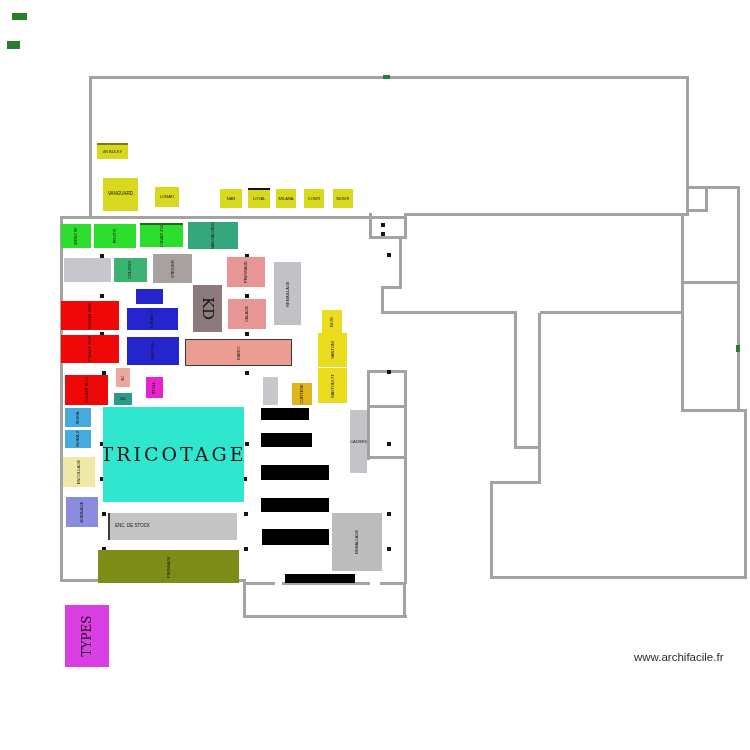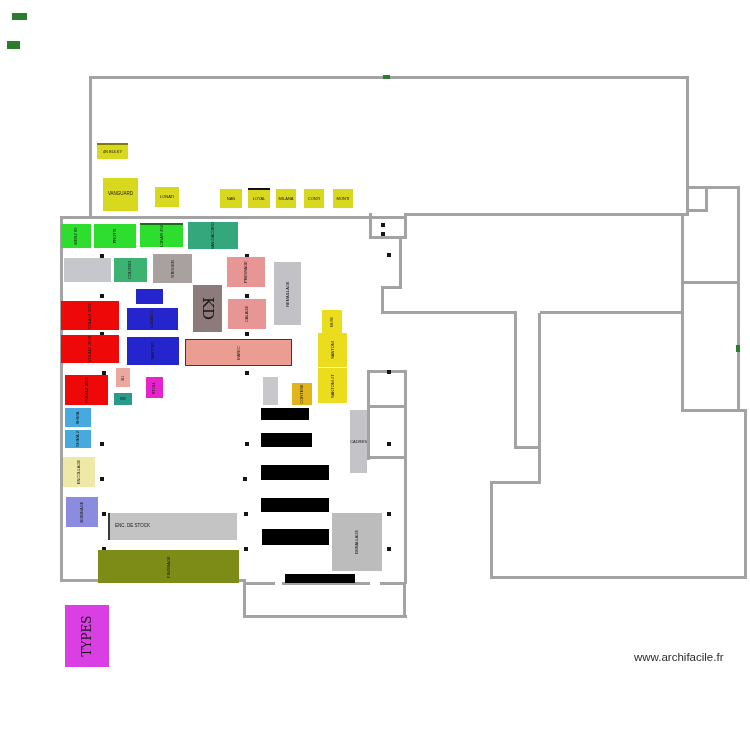--- a/index.html
+++ b/index.html
@@ -207,20 +207,23 @@
     </div>
     <div class="box rotneg" style="left: 65px; top: 430px; width: 26px; height: 18px; background: rgb(70, 170, 222);">
       <span style="font-size: 4px;">SHIMA 2</span>
     </div>
     <div class="box rotneg" style="left: 63px; top: 457px; width: 32px; height: 30px; background: rgb(238, 233, 166);">
       <span style="font-size: 4px;">ENCOLLAGE</span>
     </div>
     <div class="box rotneg" style="left: 66px; top: 497px; width: 32px; height: 30px; background: rgb(139, 139, 223);">
       <span style="font-size: 4px;">BOBINAGE</span>
     </div>
+    <div class="box serif" style="left: 103px; top: 407px; width: 141px; height: 95px; background: rgb(47, 230, 207);">
+      <span style="font-size: 19px; letter-spacing: 3px;">TRICOTAGE</span>
+    </div>
     <div class="box" style="left: 350px; top: 410px; width: 17px; height: 63px; background: rgb(196, 196, 200);">
       <span style="font-size: 4px;">CADRES</span>
     </div>
     <div class="box alignleft" style="left: 108px; top: 513px; width: 129px; height: 27px; background: rgb(196, 196, 196); border-left: 2px solid rgb(58, 58, 58);">
       <span style="font-size: 4.5px;">ENC. DE STOCK</span>
     </div>
     <div class="box rotneg" style="left: 98px; top: 550px; width: 141px; height: 33px; background: rgb(125, 140, 22);">
       <span style="font-size: 4px;">FINISSAGE</span>
     </div>
     <div class="box rotneg" style="left: 332px; top: 513px; width: 50px; height: 58px; background: rgb(188, 188, 188);">

